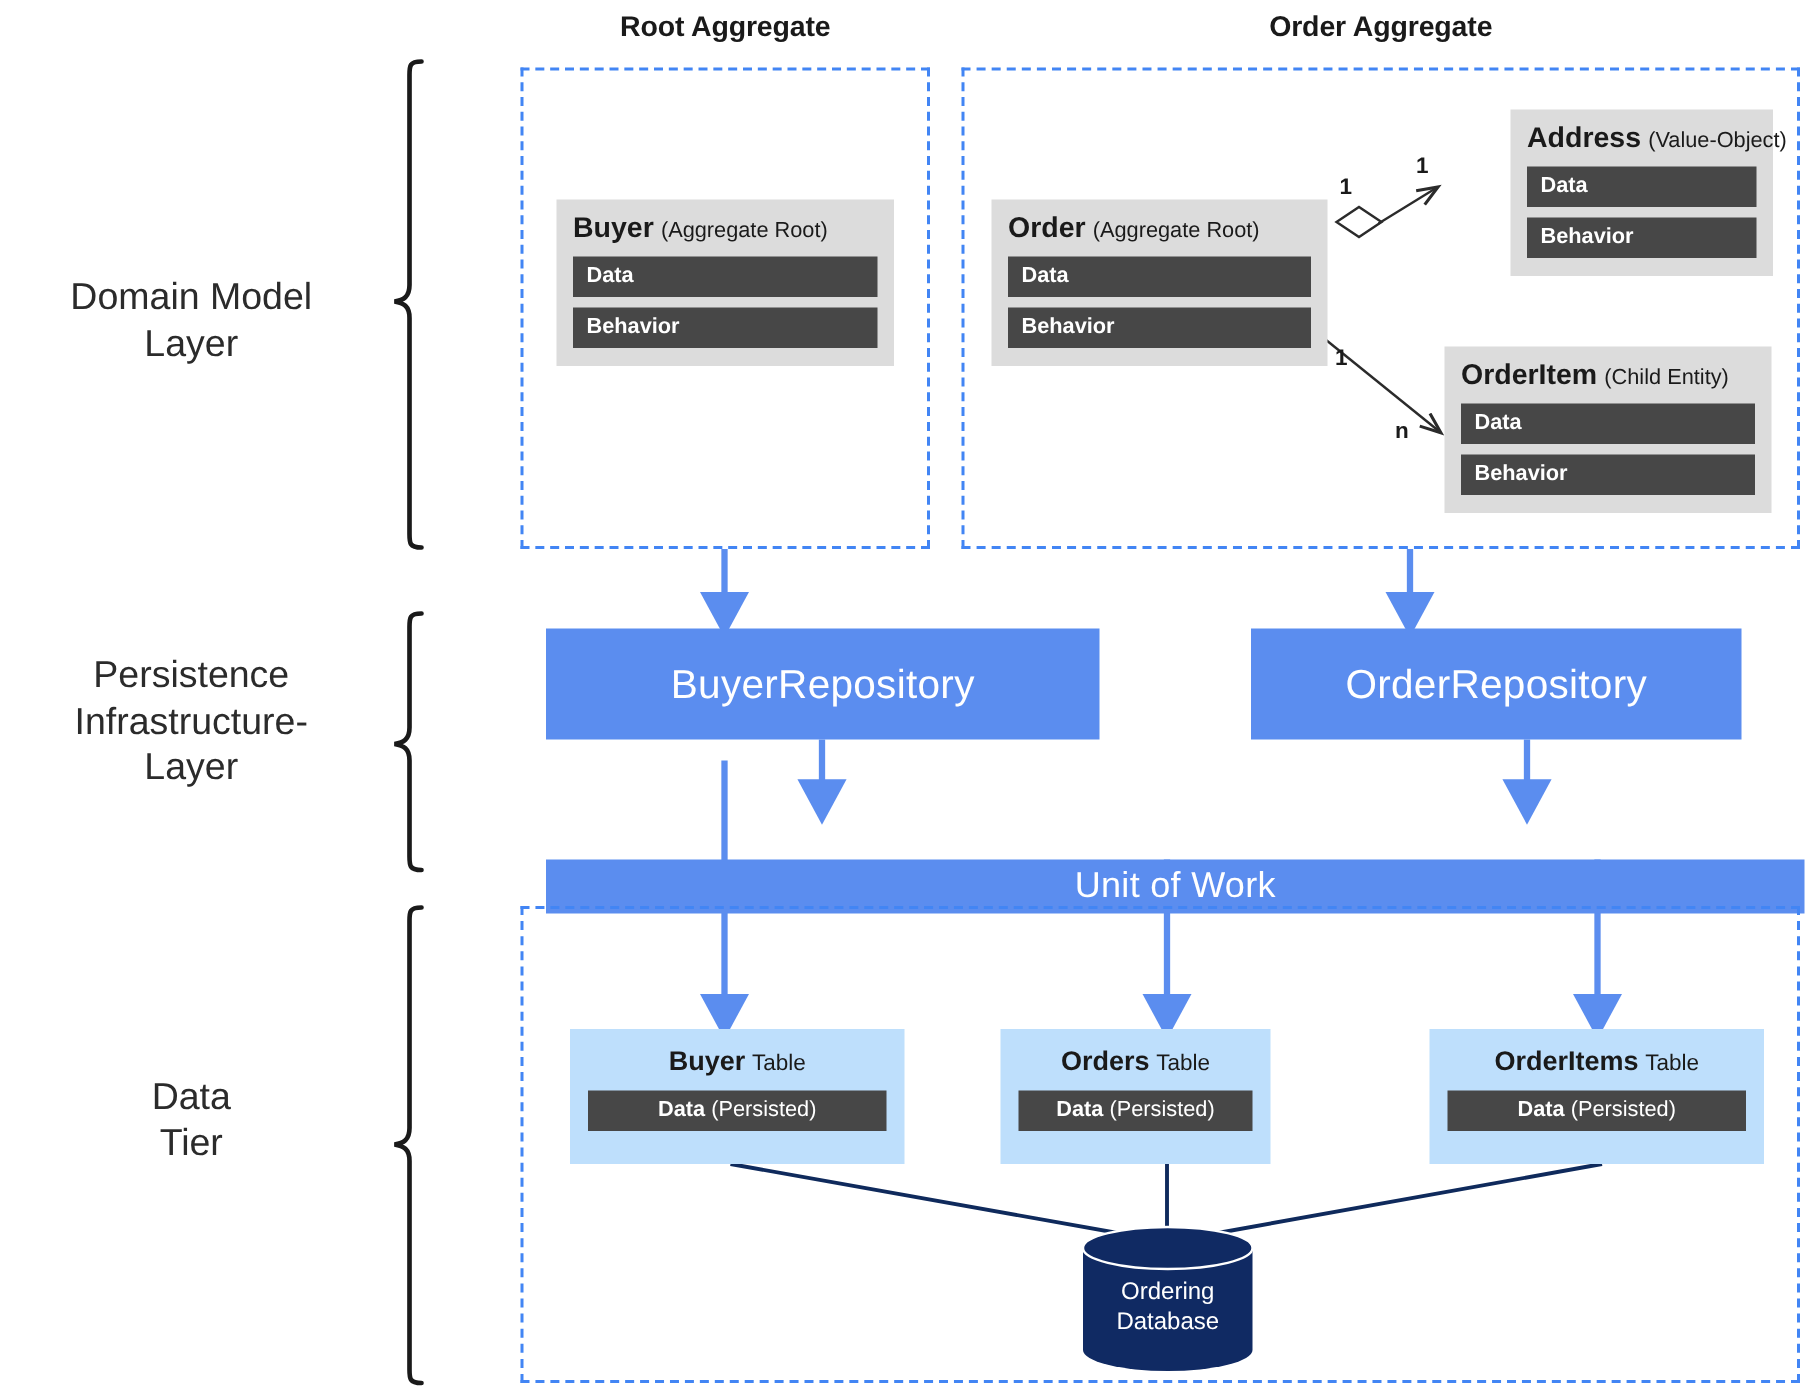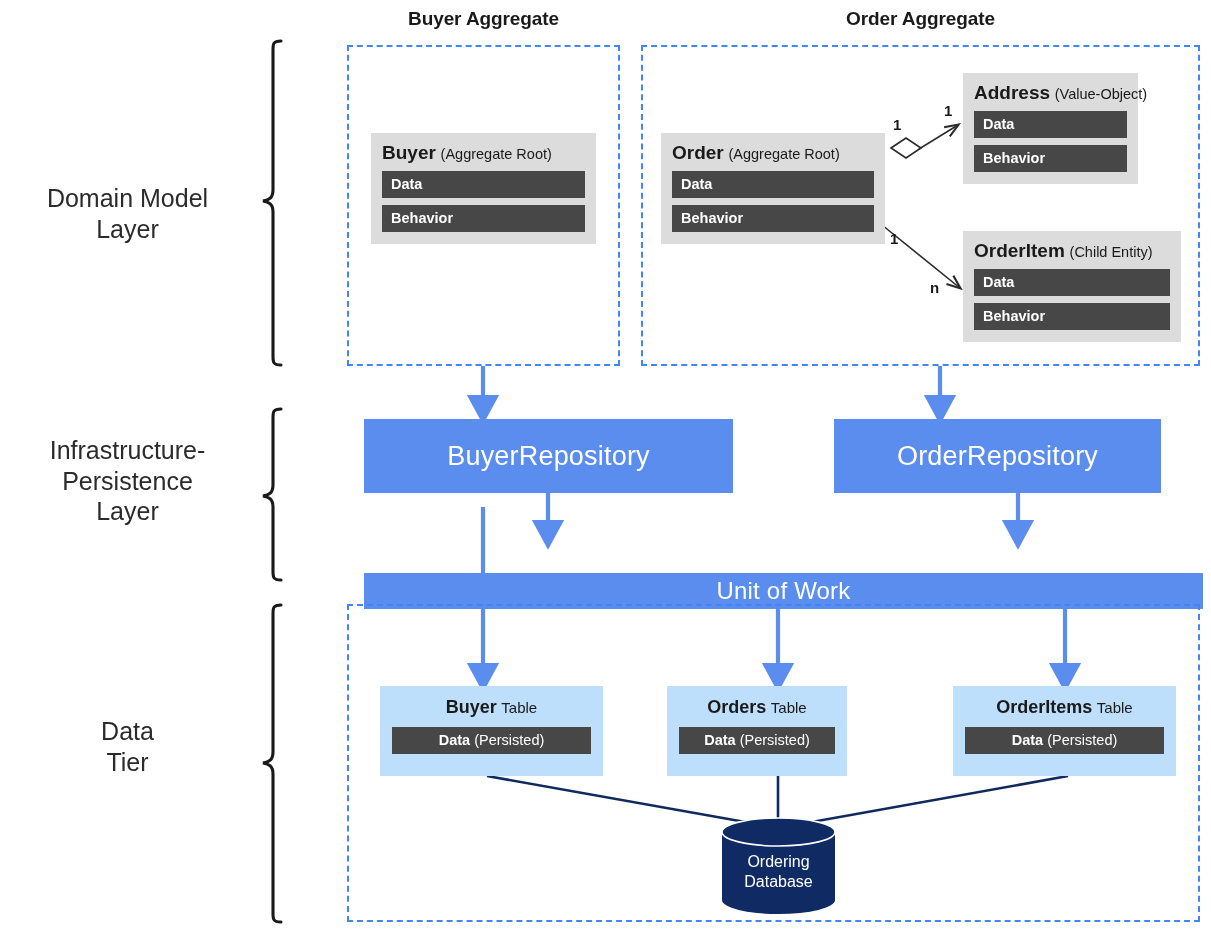--- a/index.html
+++ b/index.html
@@ -182,31 +182,31 @@
 
     <path d="M26,575 C18,575 18,578 18,584 L18,722 C18,730 14,732 8,733 C14,734 18,736 18,744 L18,883 C18,889 18,892 26,892" fill="none" stroke="#1a1a1a" stroke-width="3.1" stroke-linecap="round"></path>
   </svg>
 
   <div class="abs layer-label" style="left:10px; top:183px; width:235px;">
     <div>Domain Model</div>
     <div>Layer</div>
   </div>
 
   <div class="abs layer-label" style="left:10px; top:435px; width:235px;">
+    <div>Persistence</div>
     <div>Infrastructure-</div>
-    <div>Persistence</div>
     <div>Layer</div>
   </div>
 
   <div class="abs layer-label" style="left:10px; top:716px; width:235px;">
     <div>Data</div>
     <div>Tier</div>
   </div>
 
-  <div class="abs agg-title" style="left:347px; top:8px; width:273px;">Buyer Aggregate</div>
+  <div class="abs agg-title" style="left:347px; top:8px; width:273px;">Root Aggregate</div>
   <div class="abs agg-title" style="left:641px; top:8px; width:559px;">Order Aggregate</div>
 
   <div class="abs dashed-box" style="left:347px; top:45px; width:273px; height:321px;"></div>
 
   <div class="abs dashed-box" style="left:641px; top:45px; width:559px; height:321px;"></div>
 
   <div class="abs entity" style="left:371px; top:133px; width:225px;">
     <div class="entity-title">
       <span class="nm">Buyer</span>
       <span class="sub">(Aggregate Root)</span>
@@ -217,21 +217,21 @@
 
   <div class="abs entity" style="left:661px; top:133px; width:224px;">
     <div class="entity-title">
       <span class="nm">Order</span>
       <span class="sub">(Aggregate Root)</span>
     </div>
     <div class="bar">Data</div>
     <div class="bar last">Behavior</div>
   </div>
 
-  <div class="abs entity" style="left:963px; top:73px; width:175px;">
+  <div class="abs entity" style="left:1007px; top:73px; width:175px;">
     <div class="entity-title">
       <span class="nm">Address</span>
       <span class="sub">(Value-Object)</span>
     </div>
     <div class="bar">Data</div>
     <div class="bar last">Behavior</div>
   </div>
 
   <div class="abs entity" style="left:963px; top:231px; width:218px;">
     <div class="entity-title">

